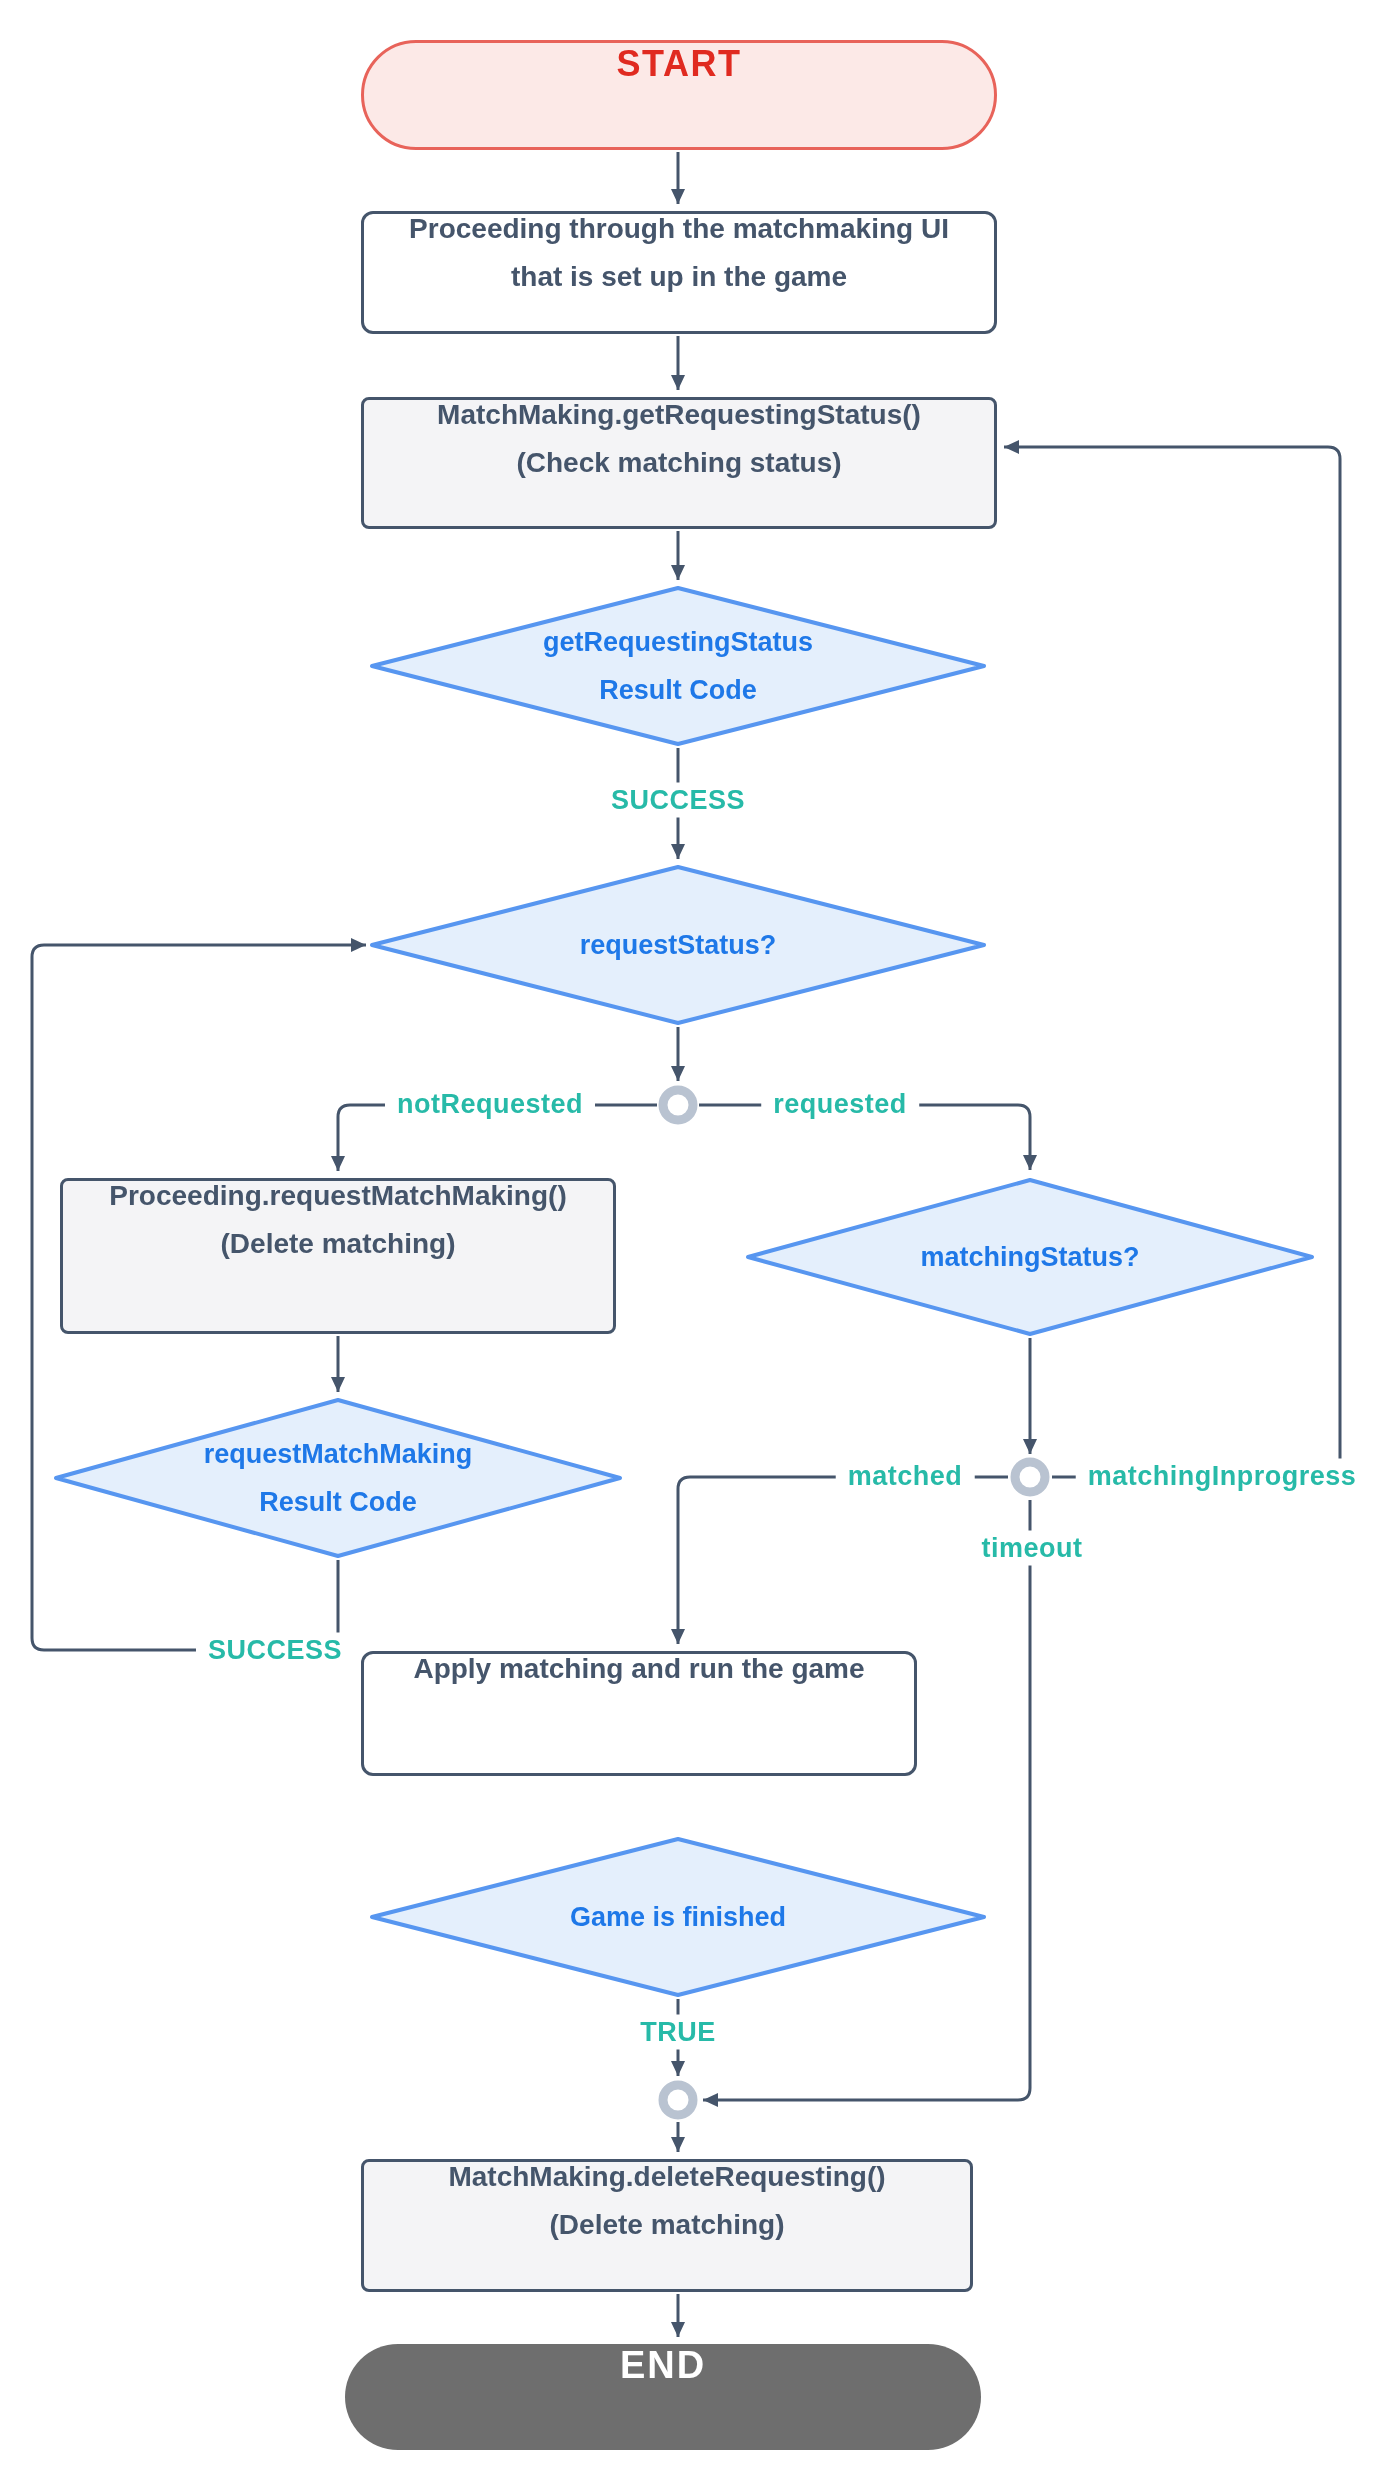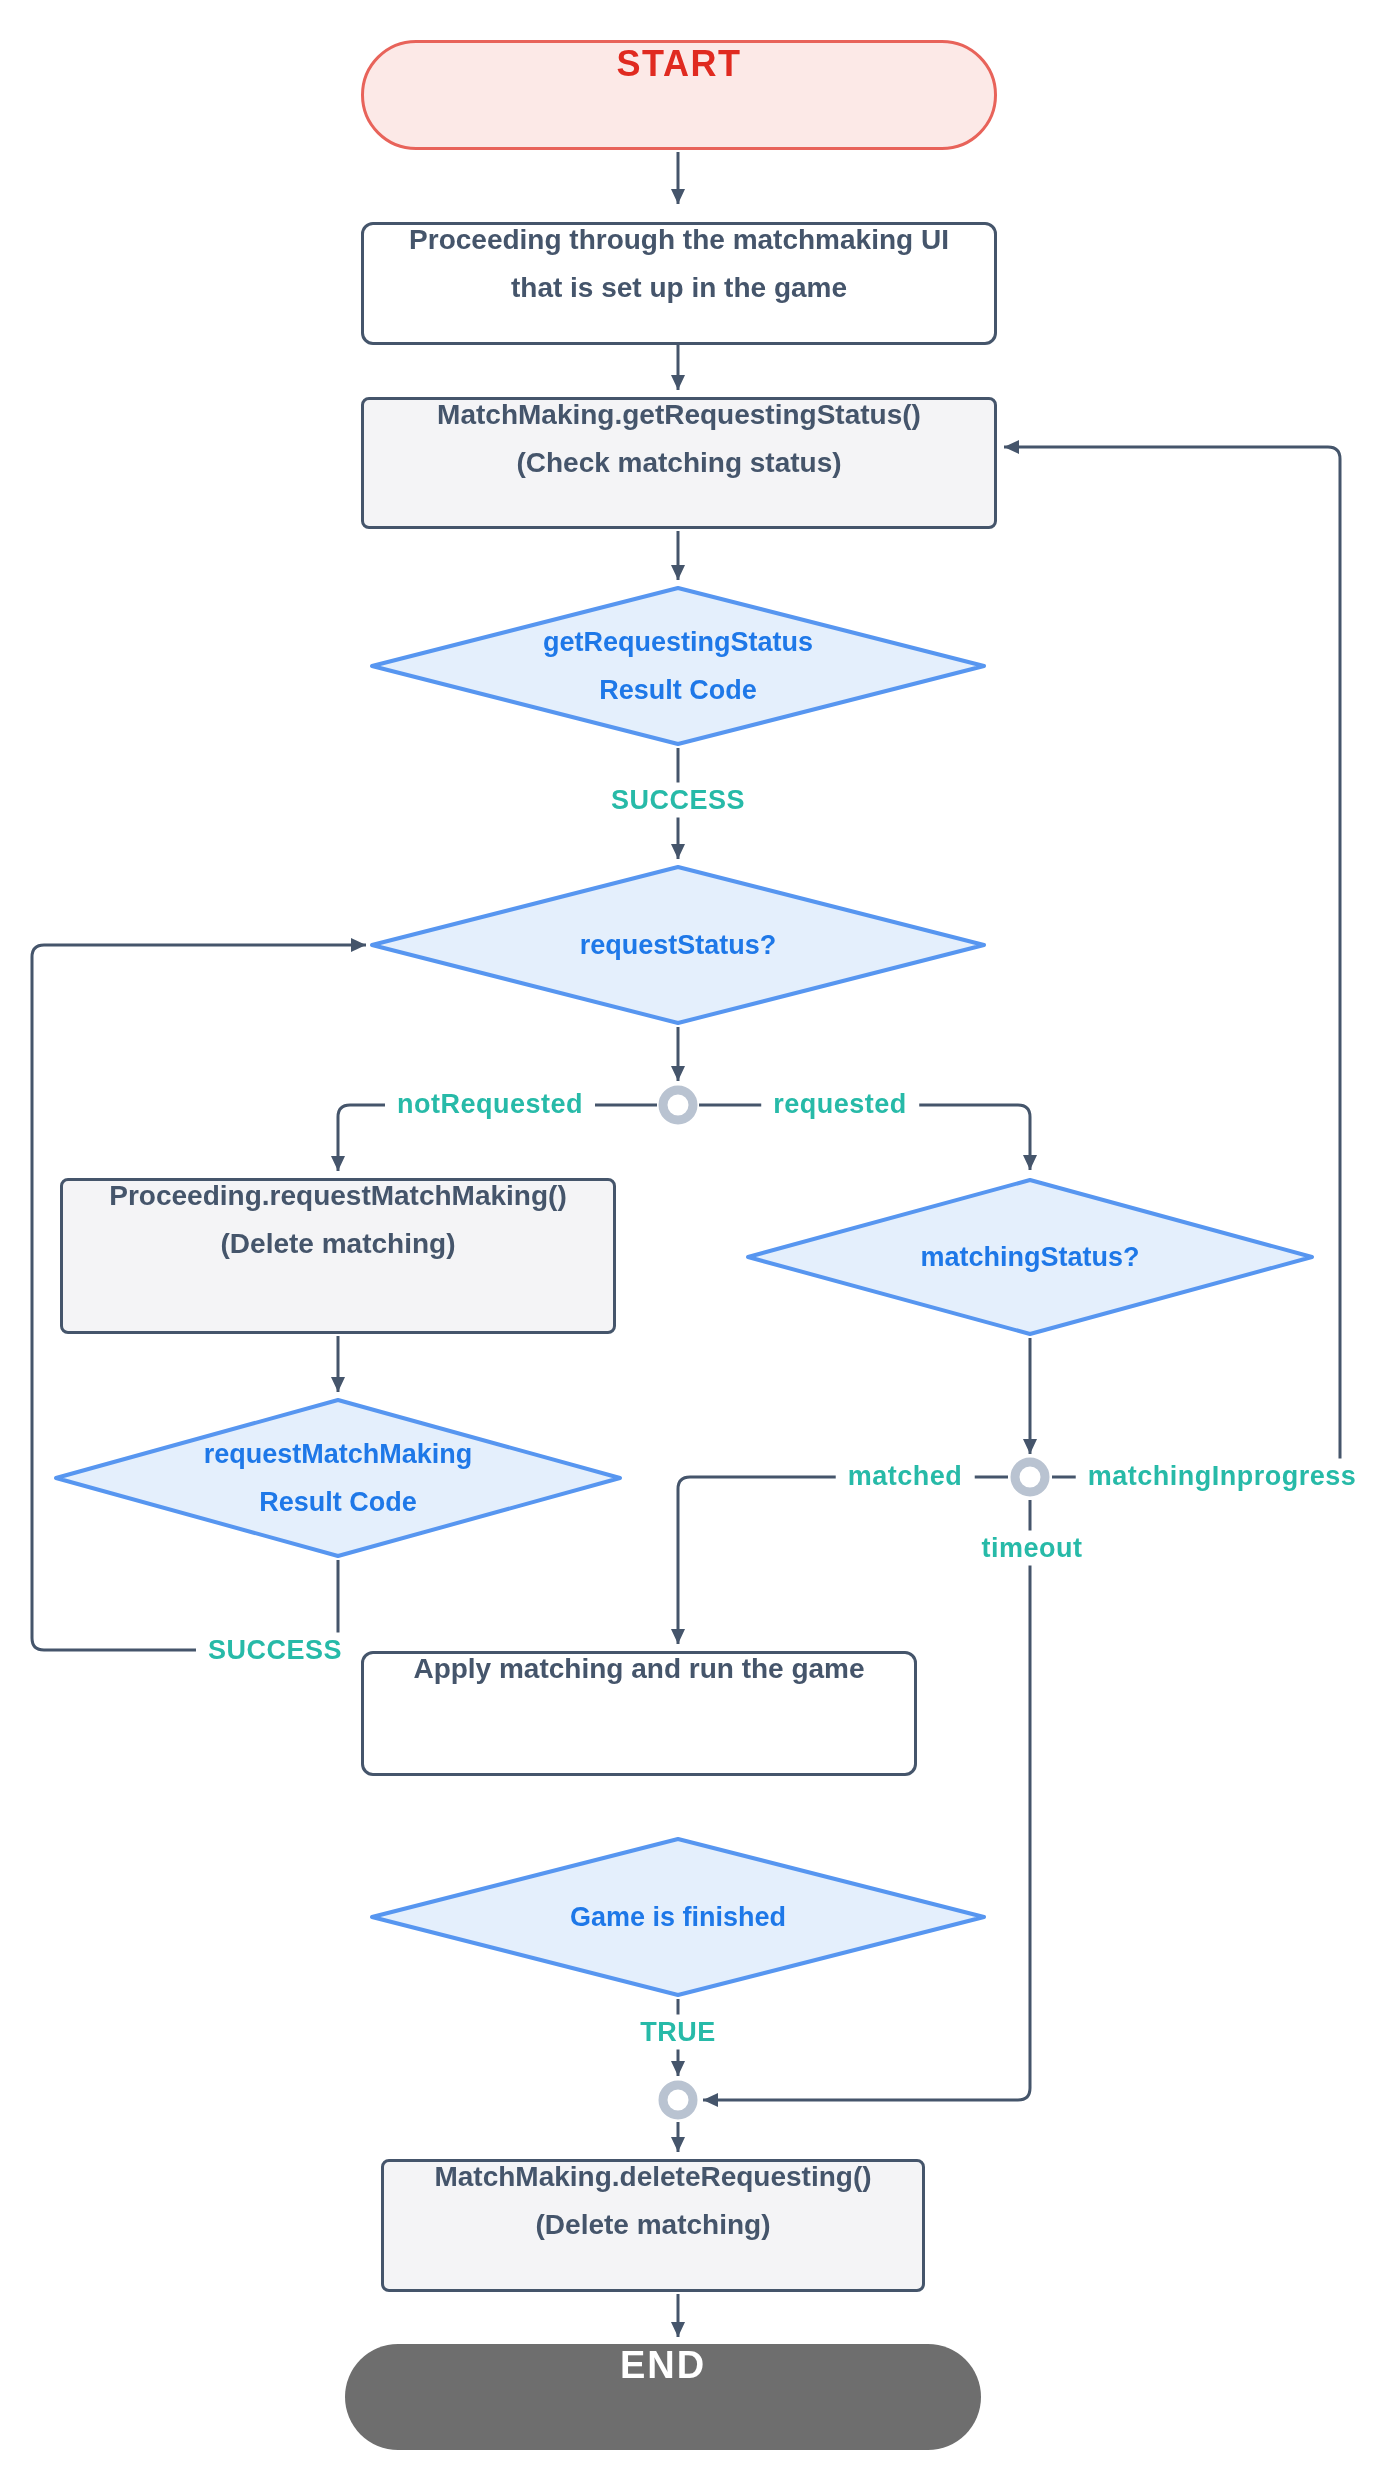--- a/index.html
+++ b/index.html
@@ -74,21 +74,21 @@
 
     <circle class="ring" cx="678" cy="1105" r="15"></circle>
     <circle class="ring" cx="1030" cy="1477" r="15"></circle>
     <circle class="ring" cx="678" cy="2100" r="15"></circle>
   </svg>
 
   <div class="node terminal-start" style="left:361px;top:40px;width:636px;height:110px">
     <div>START</div>
   </div>
 
-  <div class="node proc" style="left:361px;top:222px;width:636px;height:123px">
+  <div class="node proc" style="left:361px;top:211px;width:636px;height:123px">
     <div>Proceeding through the matchmaking UI</div>
     <div>that is set up in the game</div>
   </div>
 
   <div class="node api" style="left:361px;top:397px;width:636px;height:132px">
     <div>MatchMaking.getRequestingStatus()</div>
     <div>(Check matching status)</div>
   </div>
 
   <div class="dlabel" style="left:678px;top:666px">
@@ -115,21 +115,21 @@
   </div>
 
   <div class="node proc" style="left:361px;top:1651px;width:556px;height:125px">
     <div>Apply matching and run the game</div>
   </div>
 
   <div class="dlabel" style="left:678px;top:1917px">
     <div>Game is finished</div>
   </div>
 
-  <div class="node api" style="left:381px;top:2159px;width:544px;height:133px">
+  <div class="node api" style="left:361px;top:2159px;width:612px;height:133px">
     <div>MatchMaking.deleteRequesting()</div>
     <div>(Delete matching)</div>
   </div>
 
   <div class="node terminal-end" style="left:345px;top:2344px;width:636px;height:106px">
     <div>END</div>
   </div>
 
   <div class="elabel" style="left:678px;top:800px">SUCCESS</div>
   <div class="elabel" style="left:490px;top:1104px">notRequested</div>

